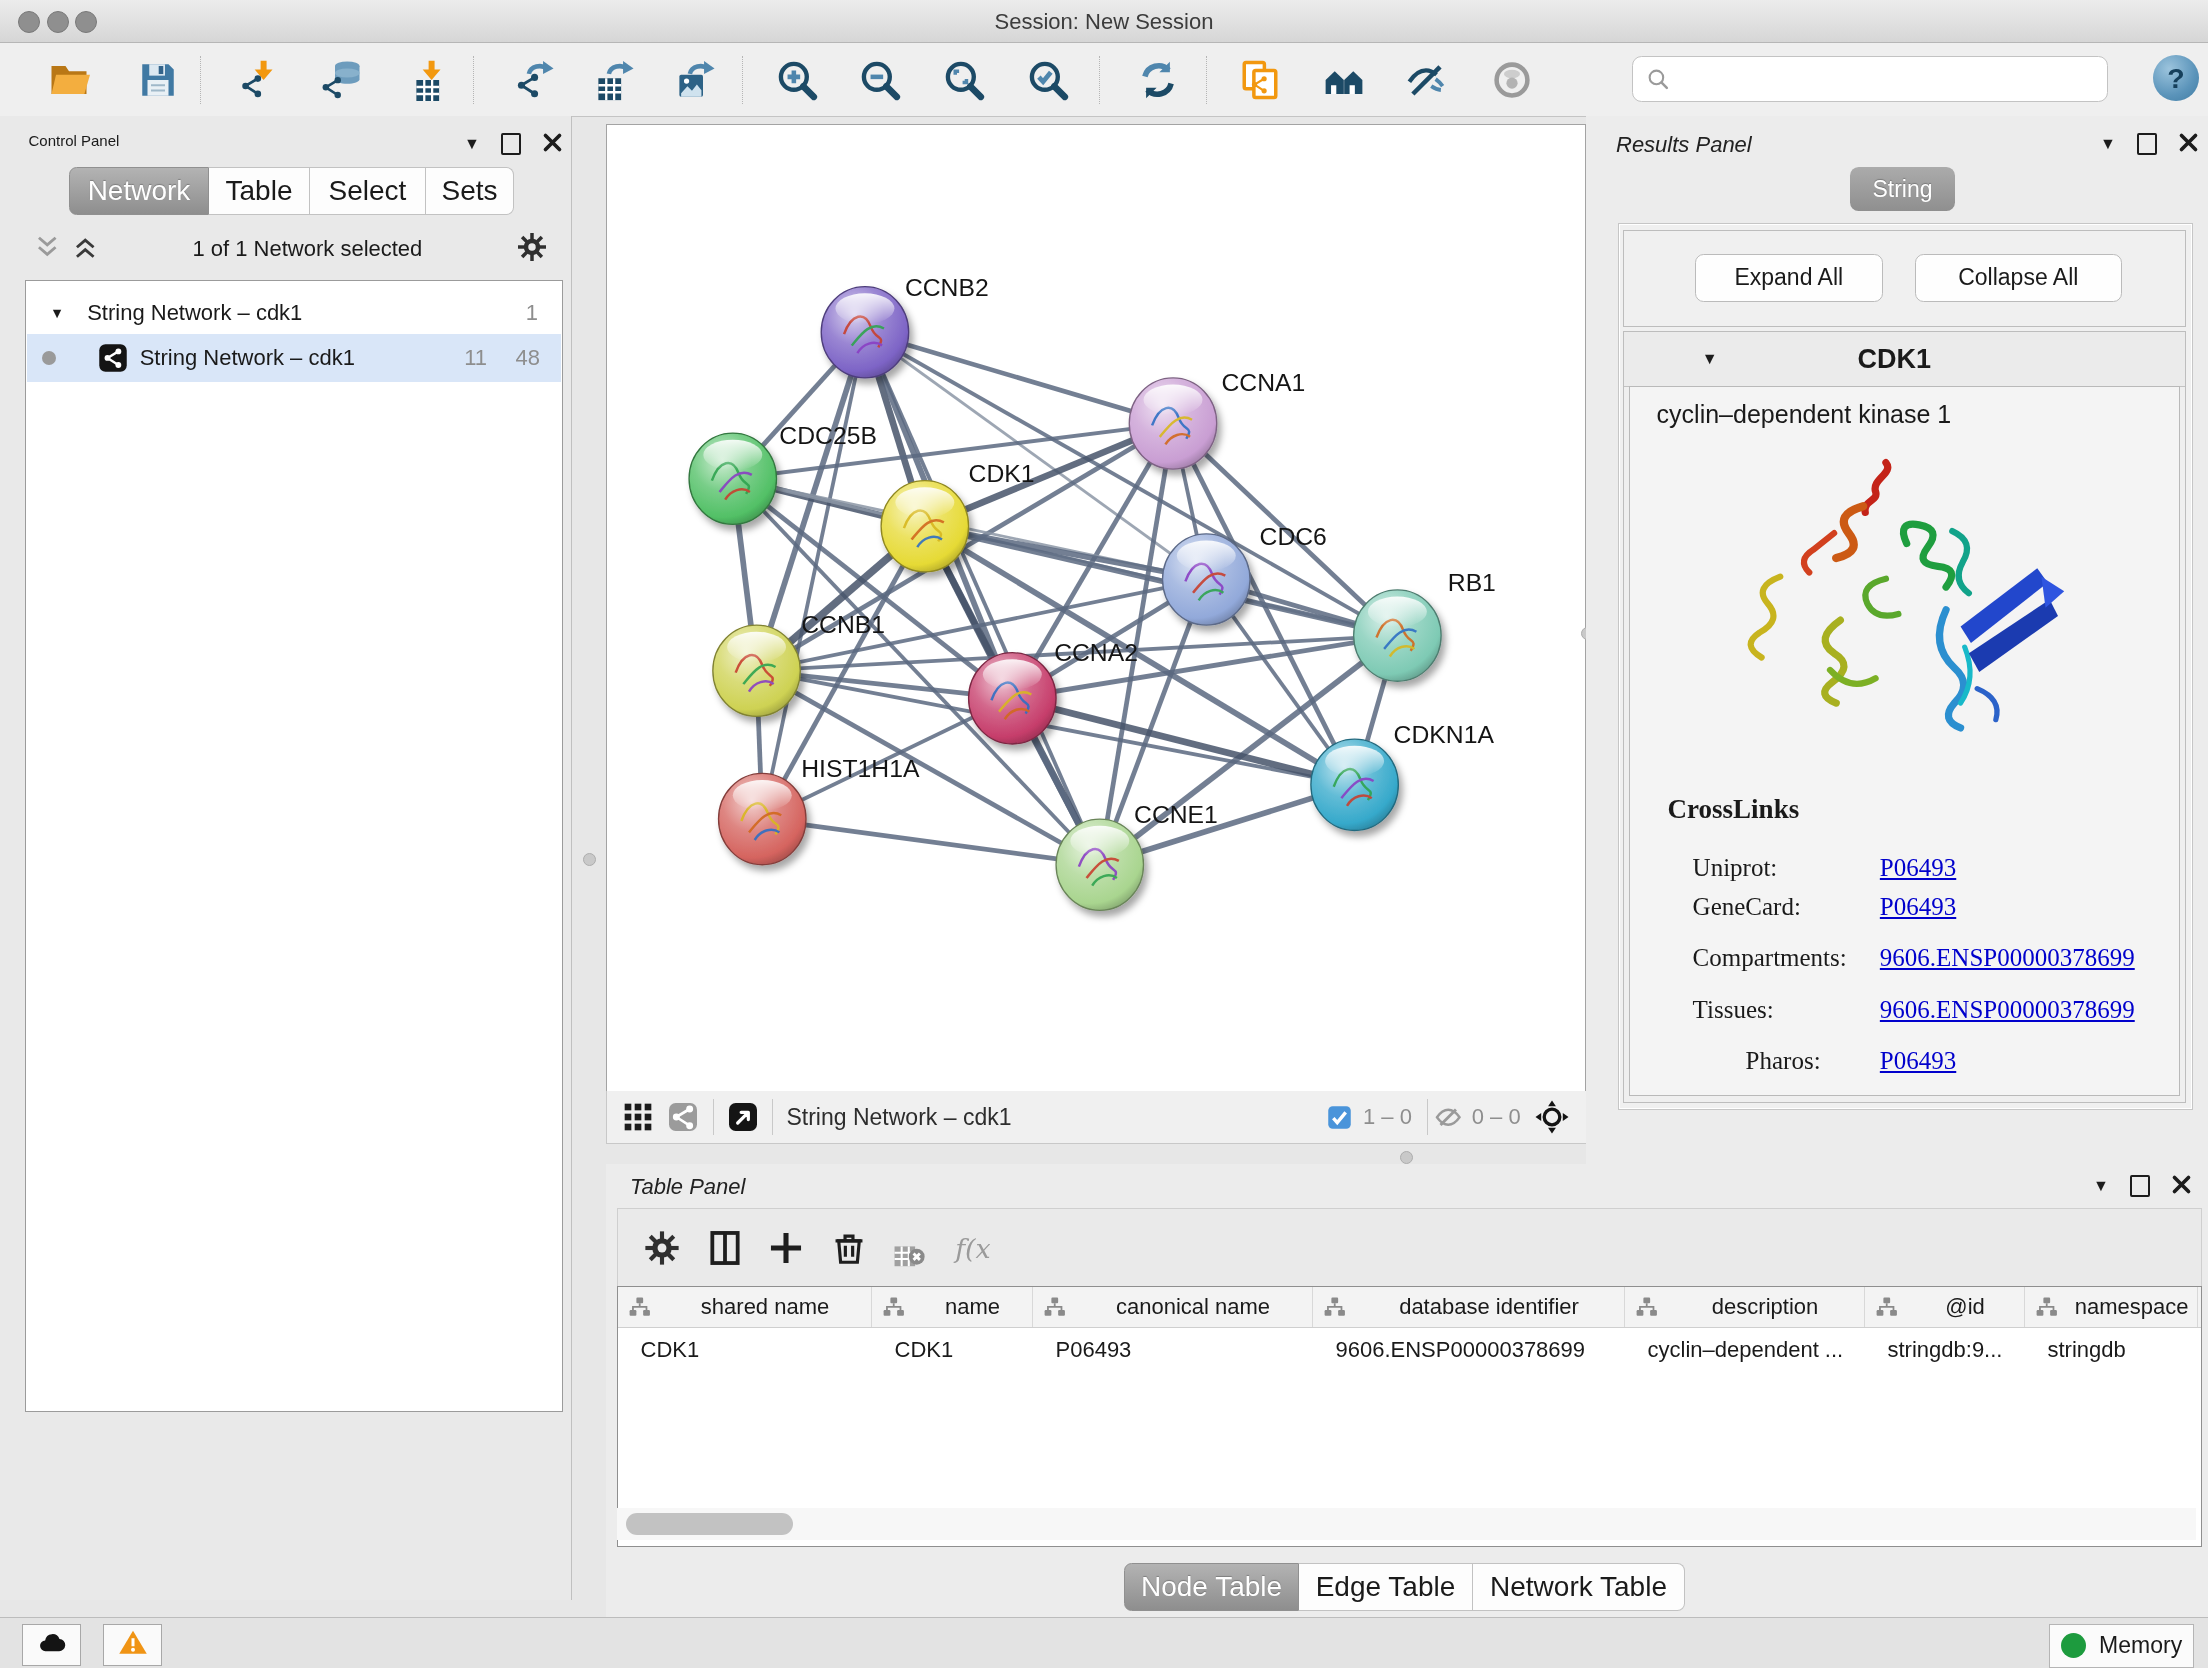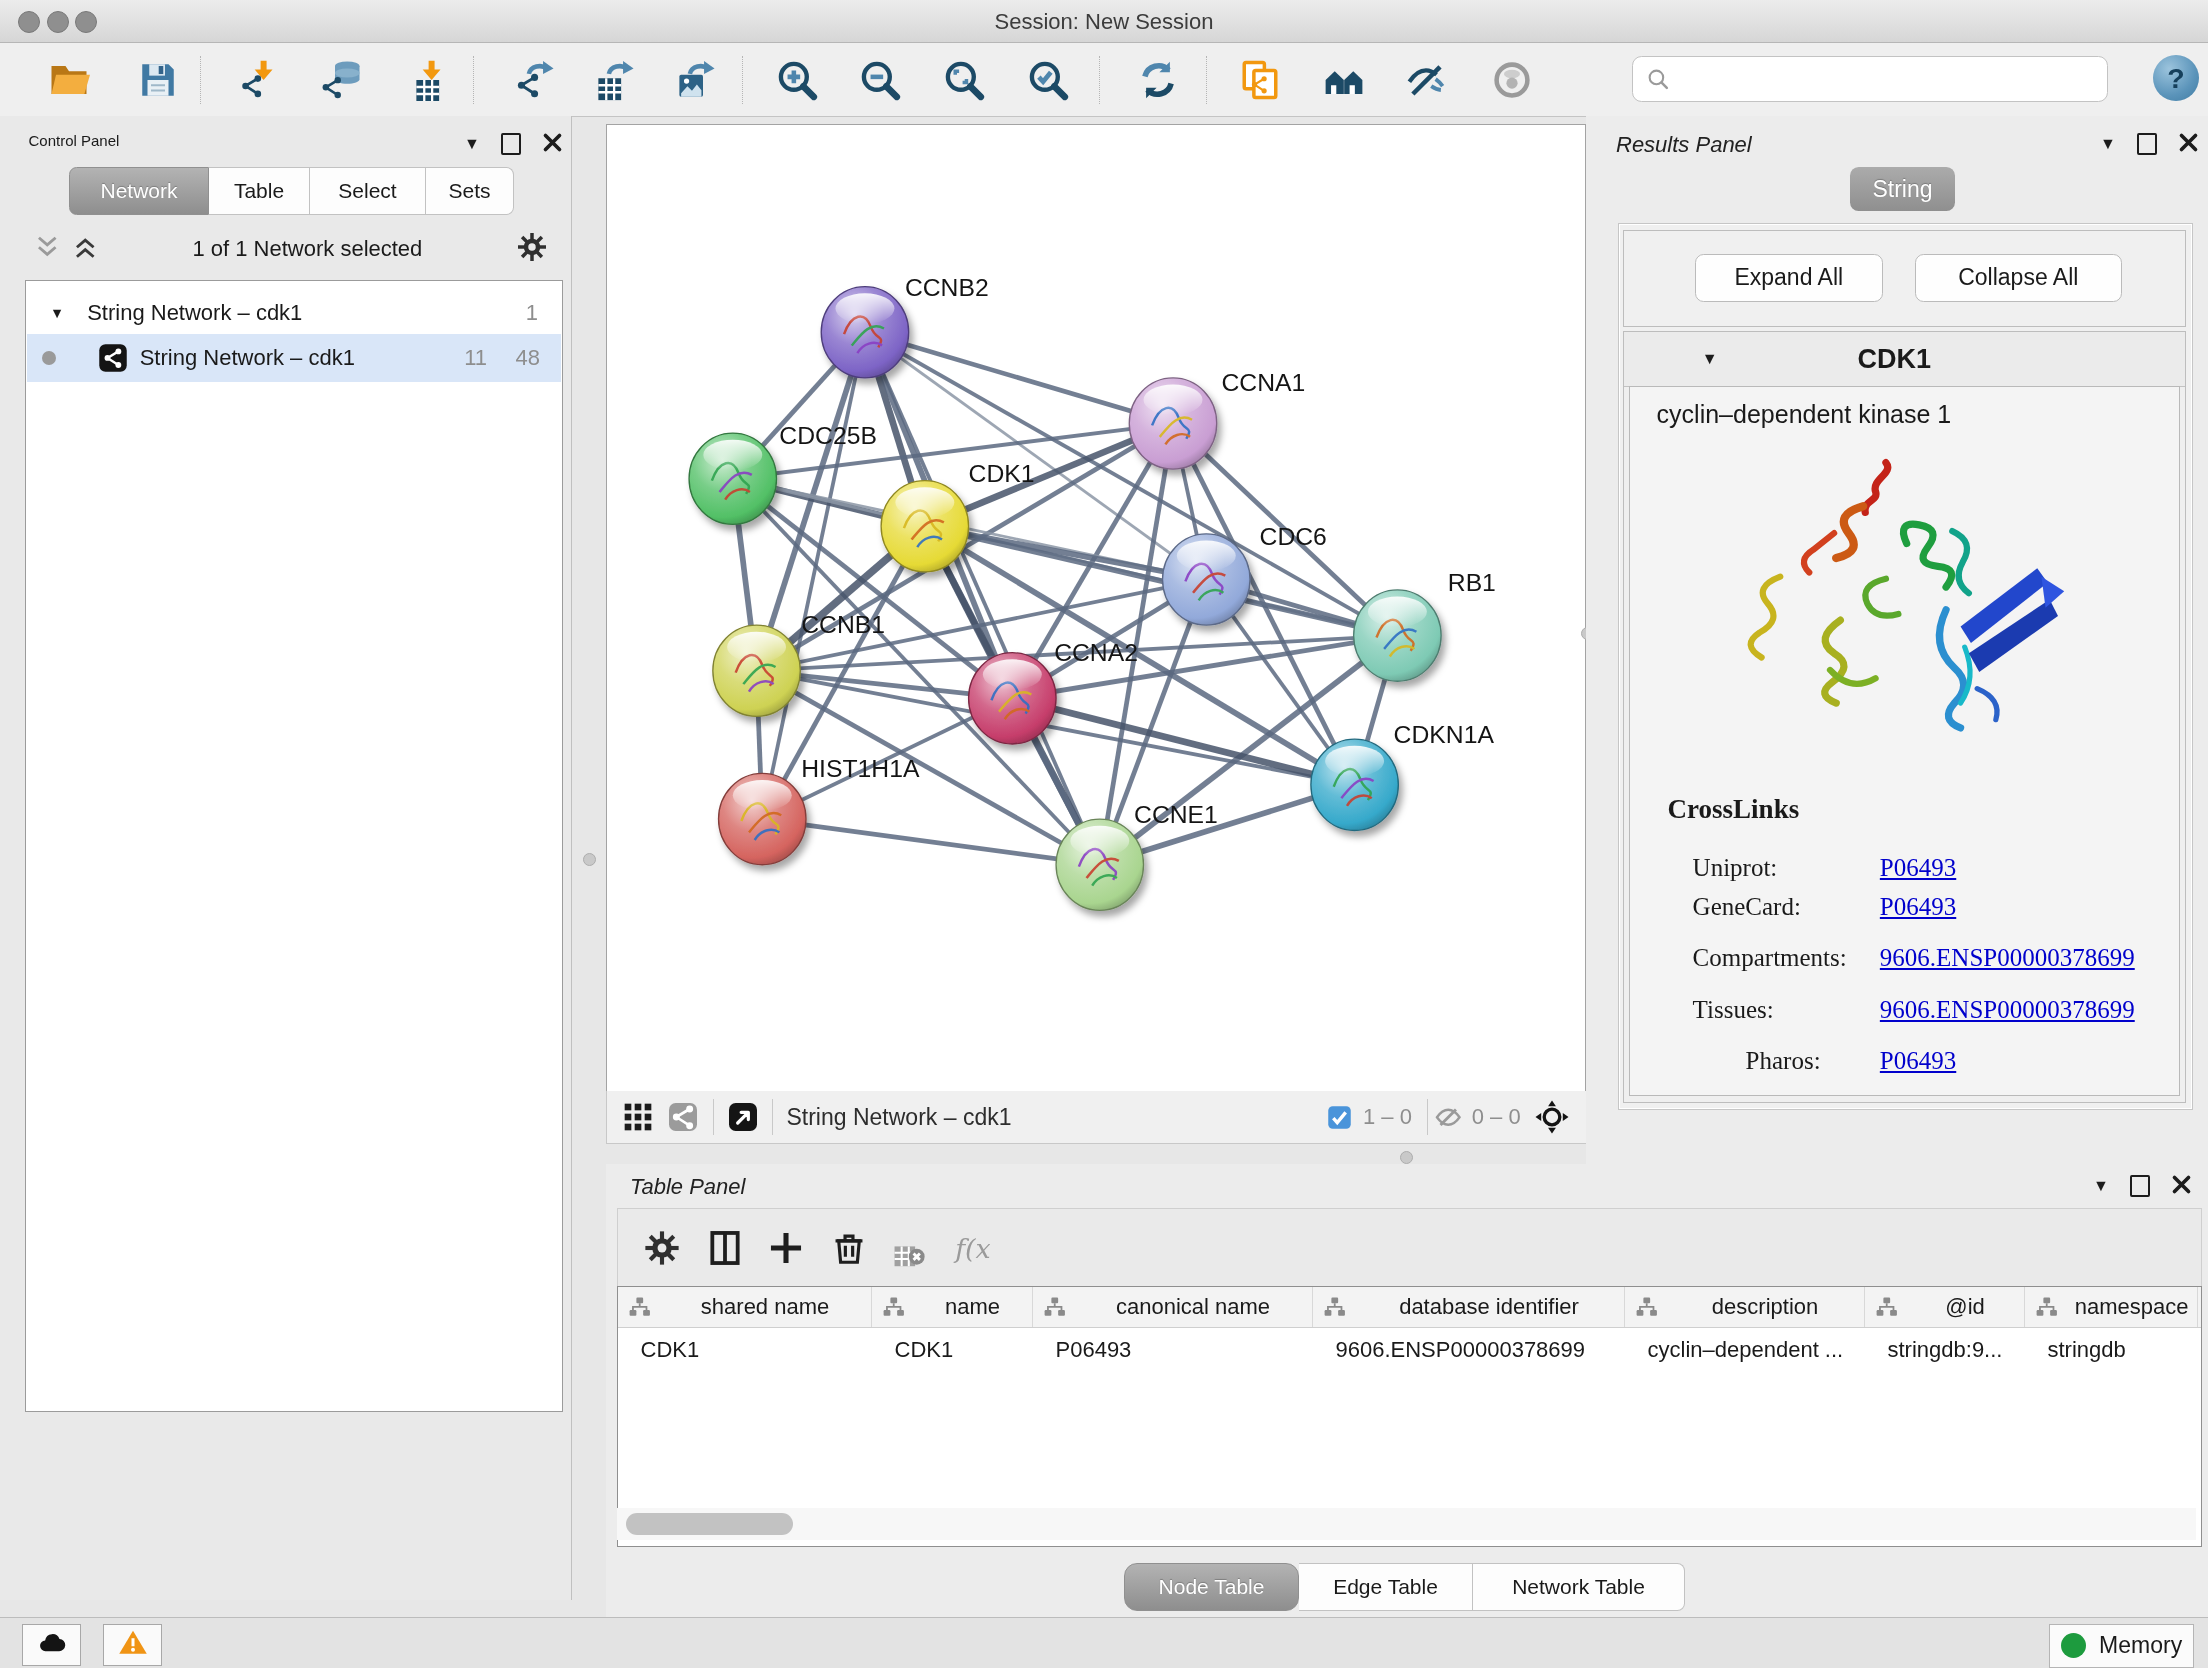--- a/index.html
+++ b/index.html
@@ -26,21 +26,21 @@
     background:radial-gradient(circle at 35% 30%,#9cc4dd,#5b94ba 60%,#3f7ba3);
     display:flex;align-items:center;justify-content:center;
     color:#16405c;font-size:28.5px;font-weight:bold;}
   
   .panel-title{font-size:22px;color:#222;font-style:italic;}
   .win-icons{display:flex;align-items:center;gap:21px;}
   .caret{font-size:16px;color:#1c1c1c;line-height:1;}
   .maxbox{width:16px;height:18px;border:2.4px solid #1c1c1c;border-radius:1.9px;}
   .seg{display:flex;}
   .seg .tab{height:46px;display:flex;align-items:center;justify-content:center;
-    background:#fdfdfd;border:1px solid #c2c2c2;border-left:none;font-size:21px;}
+    background:#fdfdfd;border:1px solid #c2c2c2;border-left:none;font-size:28px;}
   .seg .tab:first-child{border-left:1px solid #c2c2c2;border-radius:7.6px 0 0 7.6px;}
   .seg .tab:last-child{border-radius:0 7.6px 7.6px 0;}
   .seg .tab.active{background:linear-gradient(#b3b3b3,#8e8e8e);color:#fff;
     text-shadow:0 -1px 1px rgba(0,0,0,.25);border-color:#909090;}
   
   #control-panel{left:0;top:116px;width:571px;height:1484px;background:#e9e9e9;
     border-right:1.9px solid #c0c0c0;}
   #cp-tree{left:25px;top:164px;width:536px;height:1130px;background:#fff;
     border:1.4px solid #9b9b9b;}
   .tree-row{position:absolute;left:1px;right:1px;height:44px;display:flex;align-items:center;font-size:22px;}
@@ -855,21 +855,21 @@
         <div class="td" style="width: 312px; flex: 0 0 auto;">9606.ENSP00000378699</div>
         <div class="td" style="width: 240px; flex: 0 0 auto;">cyclin–dependent ...</div>
         <div class="td" style="width: 160px; flex: 0 0 auto;">stringdb:9...</div>
         <div class="td" style="width: 173px; flex: 0 0 auto;">stringdb</div>
       </div>
   </div>
   <div id="hscroll" class="abs">
     <div id="hthumb" class="abs"></div>
   </div>
   <div class="seg abs" id="tp-tabs">
-      <div class="tab active" style="width: 173px; border-radius: 13px;">Node Table</div>
+      <div class="tab active" style="width: 173px;">Node Table</div>
       <div class="tab" style="width: 173px;">Edge Table</div>
       <div class="tab" style="width: 211px;">Network Table</div>
     </div>
 </div>
 
 <div id="statusbar" class="abs">
   <div class="sb-btn abs" style="left:22px">
     <span>
       <svg viewBox="0 0 24 24">
           <path d="M7 18.5a4.3 4.3 0 0 1-.5-8.6A6 6 0 0 1 18 8.7a3.9 3.9 0 0 1-.6 9.8z" fill="#141414"></path>

